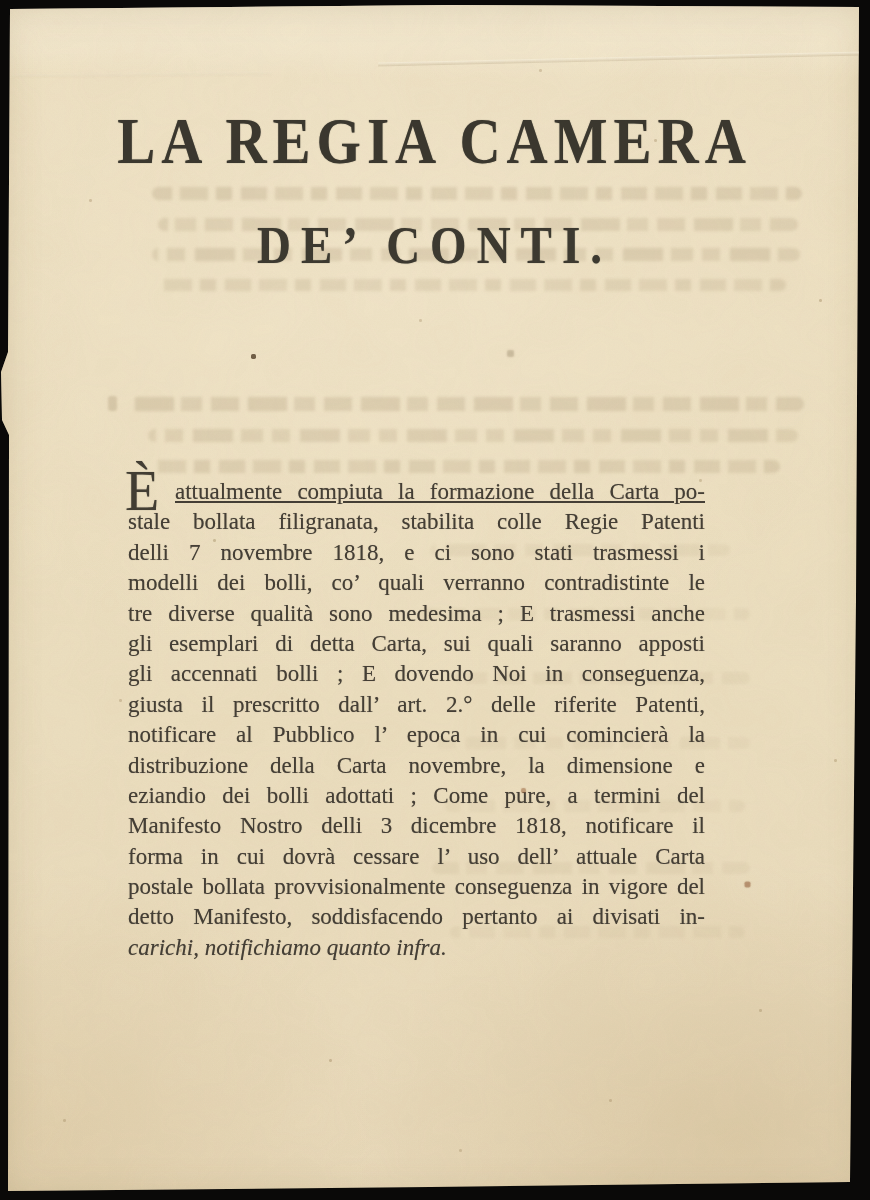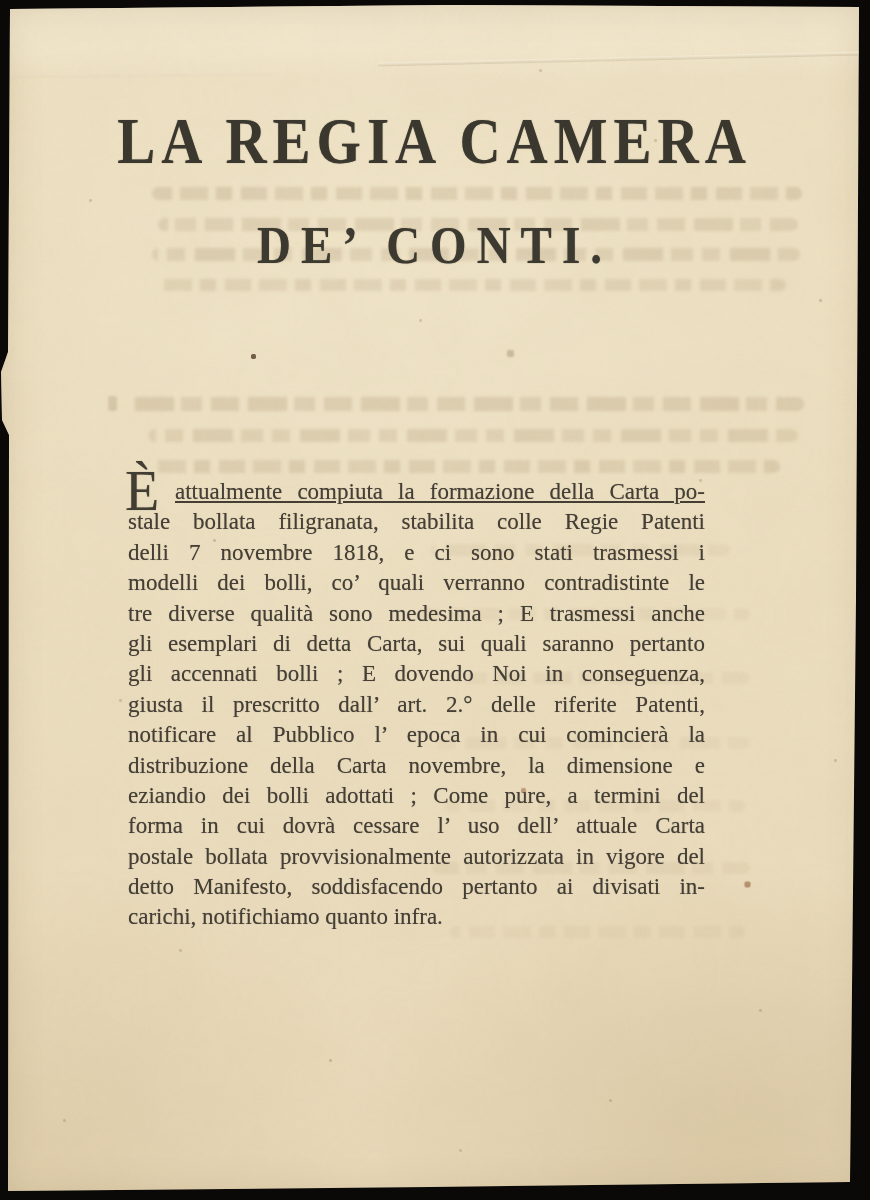--- a/index.html
+++ b/index.html
@@ -84,21 +84,21 @@
   .bodytext {
     position: absolute; left: 128px; top: 477px; width: 577px;
     font-size: 23px; line-height: 30.4px; color: #453f36;
     text-shadow: 0 0 0.7px rgba(69,63,54,0.5);
   }
   .line {
     height: 30.4px; overflow: visible; white-space: nowrap;
     text-align: justify; text-align-last: justify;
   }
   .line.first { padding-left: 47px; text-decoration: underline; }
-  .line.last { text-align-last: left; }
+  .line.last { text-align-last: left; font-style: italic; }
   .line .it { }
   .dropcap {
     position: absolute; left: -3px; top: -14px;
     font-size: 56px; line-height: 1; color: #433e34;
     text-shadow: 0 0 1px rgba(67,62,52,0.5);
   }
 
   
   .speck {
     position: absolute; left: 0; top: 0; width: 1px; height: 1px;
@@ -159,28 +159,29 @@
   <div class="title-line1">LA REGIA CAMERA</div>
   <div class="title-line2">DE’ CONTI.</div>
 
   <div class="bodytext">
     <span class="dropcap">È</span>
     <div class="line first">attualmente compiuta la formazione della Carta po-</div>
     <div class="line">stale bollata filigranata, stabilita colle Regie Patenti</div>
     <div class="line">delli 7 novembre 1818, e ci sono stati trasmessi i</div>
     <div class="line">modelli dei bolli, co’ quali verranno contradistinte le</div>
     <div class="line">tre diverse qualità sono medesima ; E trasmessi anche</div>
-    <div class="line">gli esemplari di detta Carta, sui quali saranno pertanto</div>
+    <div class="line">gli esemplari di detta Carta, sui quali saranno apposti</div>
     <div class="line">gli accennati bolli ; E dovendo Noi in conseguenza,</div>
     <div class="line">giusta il prescritto dall’ art. 2.° delle riferite Patenti,</div>
     <div class="line">notificare al Pubblico l’ epoca in cui comincierà la</div>
     <div class="line">distribuzione della Carta novembre, la dimensione e</div>
     <div class="line">eziandio dei bolli adottati ; Come pure, a termini del</div>
+    <div class="line">Manifesto Nostro delli 3 dicembre 1818, notificare il</div>
     <div class="line">forma in cui dovrà cessare l’ uso dell’ attuale Carta</div>
-    <div class="line"><span class="it">postale bollata provvisionalmente</span><span> autorizzata in vigore del</span></div>
+    <div class="line"><span class="it">postale bollata provvisionalmente</span><span> conseguenza in vigore del</span></div>
     <div class="line">detto Manifesto, soddisfacendo pertanto ai divisati in-</div>
     <div class="line last">carichi, notifichiamo quanto infra.</div>
   </div>
 
   <div class="speck"></div>
 </div>
 
 <svg class="grain" xmlns="http://www.w3.org/2000/svg">
   <filter id="mottle">
     <feTurbulence type="fractalNoise" baseFrequency="0.013" numOctaves="3" seed="7"></feTurbulence>

